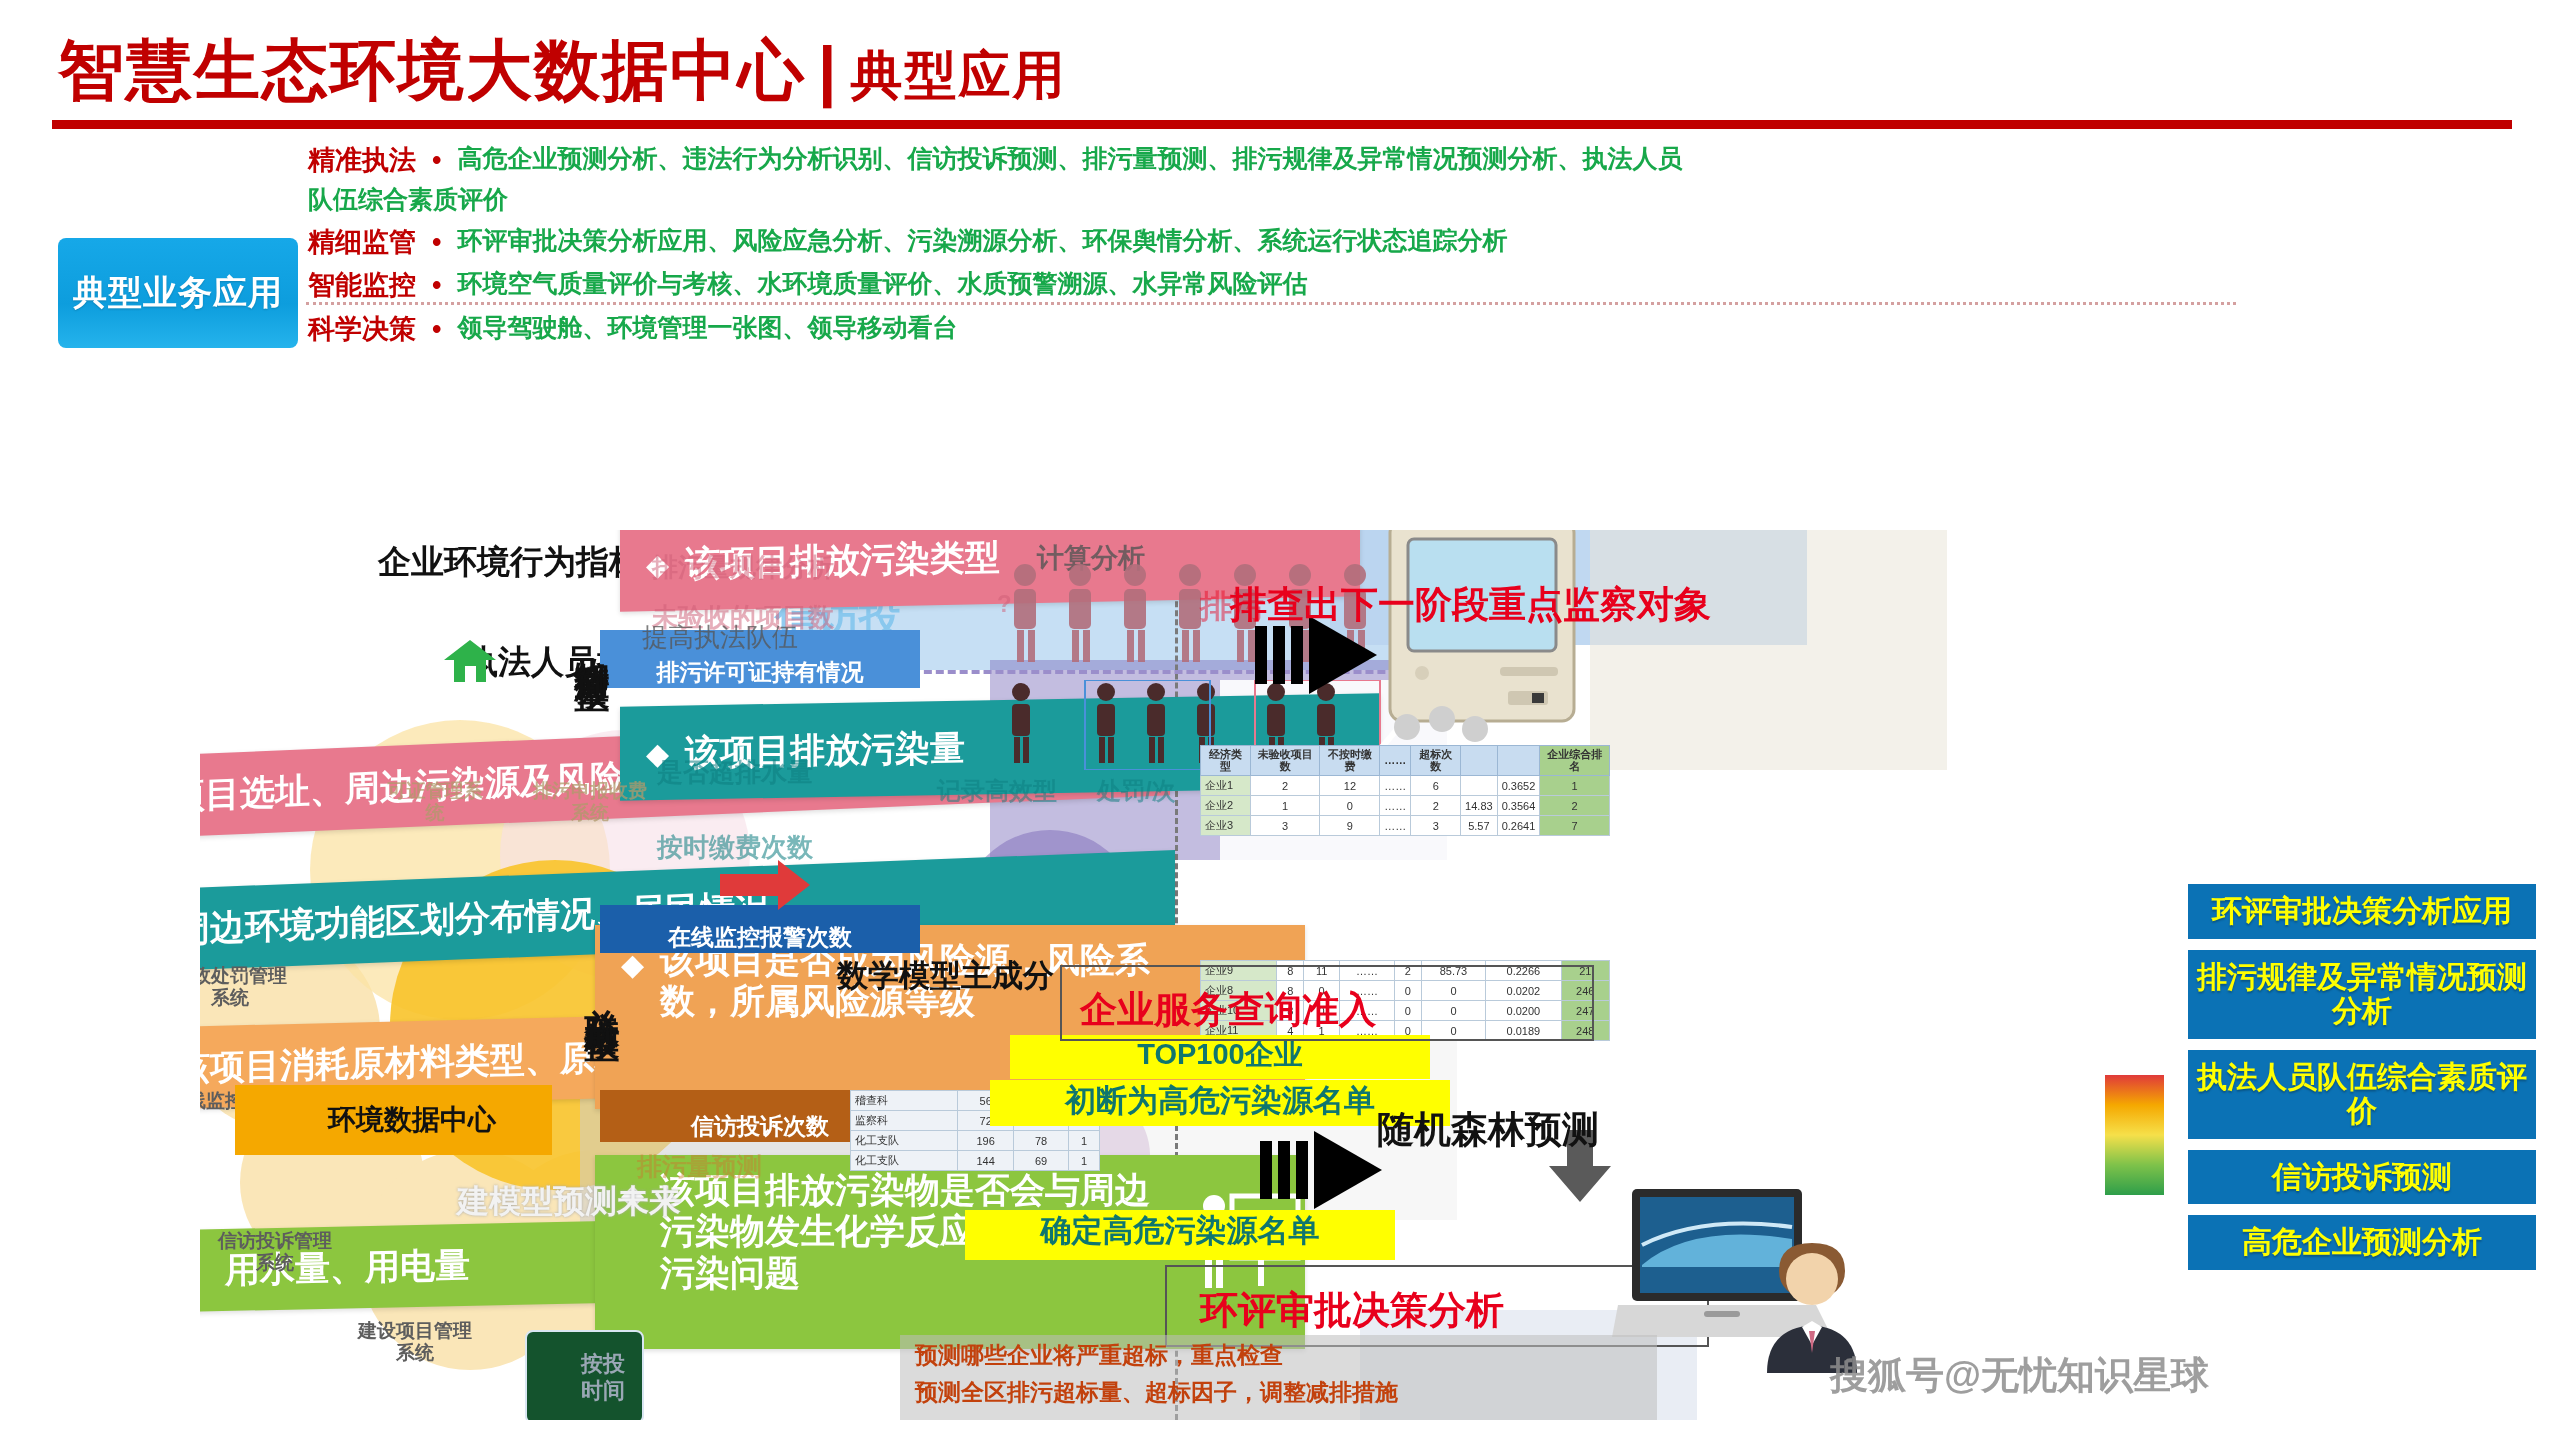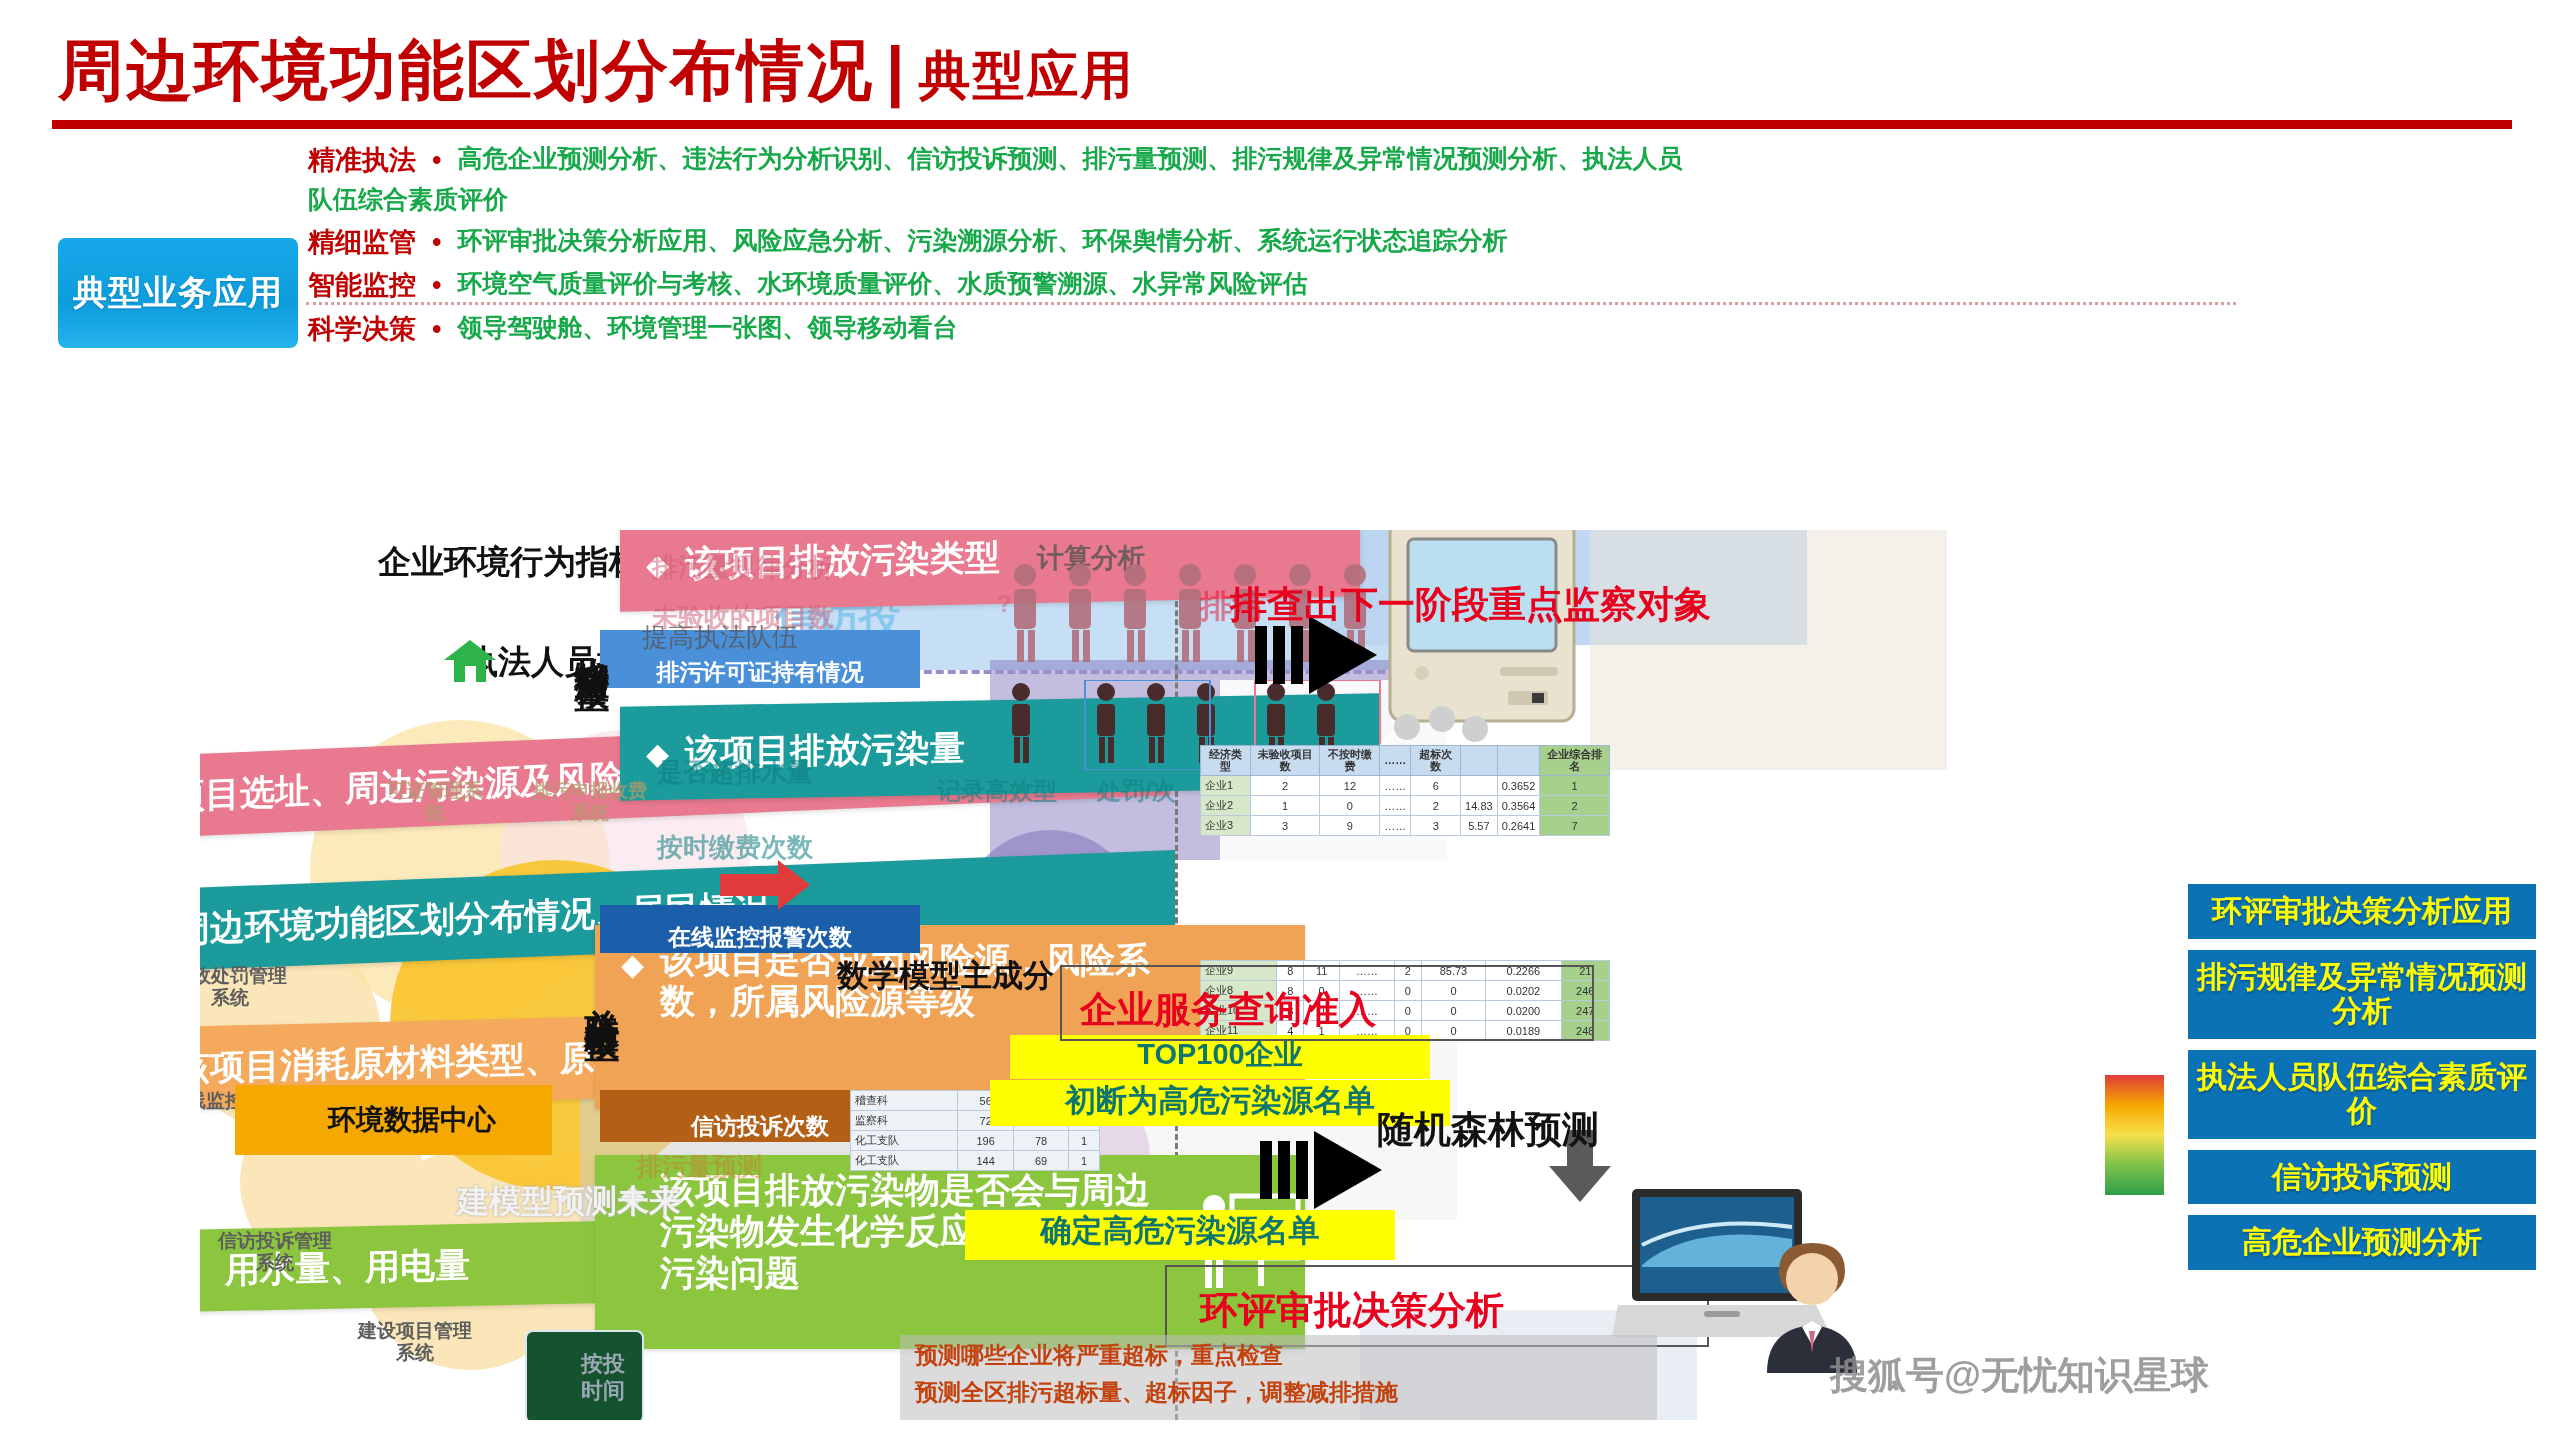--- a/index.html
+++ b/index.html
@@ -76,21 +76,21 @@
              font-weight:bold;white-space:nowrap;opacity:.85;}
 
   .smalltag{position:absolute;font-size:19px;font-weight:bold;color:#5d5d5d;text-align:center;line-height:1.18;}
   .blackhead{position:absolute;font-size:33px;font-weight:bold;color:#111;white-space:nowrap;}
   .cyanhead{position:absolute;font-size:34px;font-weight:bold;color:#e8f4ff;white-space:nowrap;opacity:.85;}
 </style>
 </head>
 <body>
 
 <div id="title">
-  <span>周边环境功能区划分布情况</span><span class="sep">|</span><span class="sub">典型应用</span>
+  <span>智慧生态环境大数据中心</span><span class="sep">|</span><span class="sub">典型应用</span>
 </div>
 <div id="title-rule"></div>
 
 <div id="blue-box">
   <span>典型业务应用</span>
 </div>
 
 <div id="bullets">
   <div class="b-row">
     <span class="b-cat">精准执法</span>

